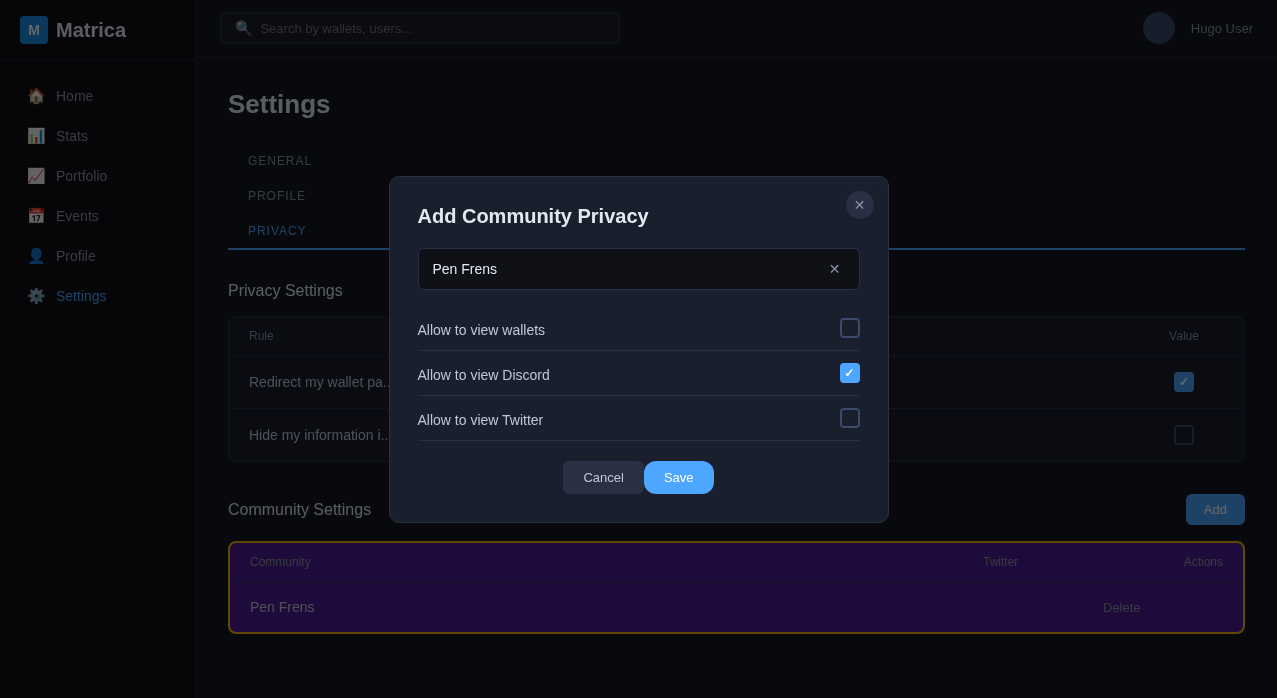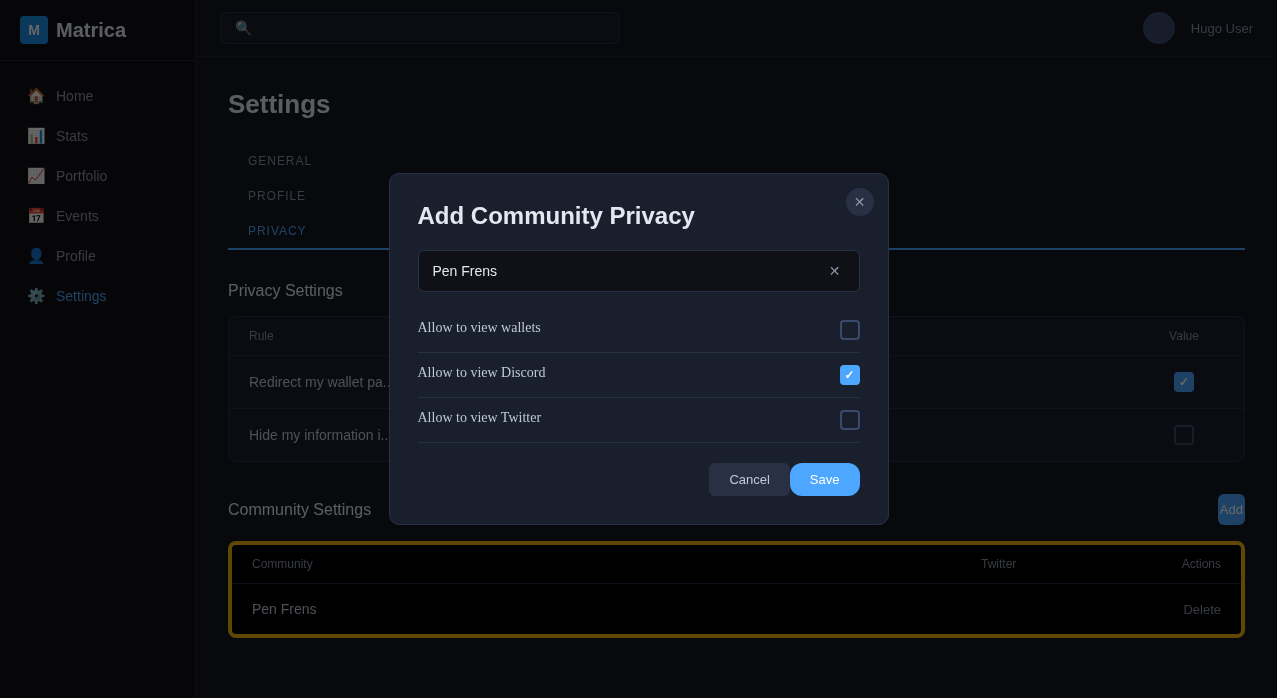--- a/index.html
+++ b/index.html
@@ -215,22 +215,22 @@
     }
     .checkbox.checked::after {
       content: '✓';
       color: white;
       font-size: 12px;
       font-weight: bold;
     }
 
     
     .community-table {
-      background: #000000;
-      border: 4px solid #eab308;
+      background: #4c1d95;
+      border: 2px solid #eab308;
       border-radius: 8px;
       overflow: hidden;
     }
     .community-header {
       display: flex;
       padding: 12px 20px;
       border-bottom: 1px solid #2a3044;
       font-size: 12px;
       color: #8a93a6;
       font-weight: 500;
@@ -239,33 +239,33 @@
     .col-community { flex: 1; }
     .col-twitter { width: 120px; }
     .col-actions { width: 120px; text-align: right; }
     .community-row {
       display: flex;
       align-items: center;
       padding: 16px 20px;
     }
     .community-name { flex: 1; font-size: 14px; color: #c0c8d8; }
     .community-twitter { width: 120px; font-size: 14px; color: #c0c8d8; }
-    .community-actions { width: 120px; text-align: right; }
+    .community-actions { width: 120px; }
     .delete-btn {
       color: #8a93a6;
       font-size: 13px;
       cursor: pointer;
     }
 
     .add-btn {
       background: #4da6ff;
       color: white;
       border: none;
       border-radius: 6px;
-      padding: 8px 2px;
+      padding: 8px 18px;
       font-size: 13px;
       cursor: pointer;
       font-weight: 500;
     }
 
     .section-header {
       display: flex;
       align-items: center;
       justify-content: space-between;
       margin-bottom: 16px;
@@ -283,21 +283,21 @@
     }
     .modal {
       background: #1a1f2e;
       border: 1px solid #2a3044;
       border-radius: 10px;
       width: 500px;
       padding: 28px;
       position: relative;
     }
     .modal-title {
-      font-size: 24px;
+      font-size: 20px;
       font-weight: 600;
       color: #e2e8f0;
       margin-bottom: 20px;
     }
     .modal-close {
       position: absolute;
       top: 14px;
       right: 14px;
       width: 28px;
       height: 28px;
@@ -331,35 +331,34 @@
       background: none;
       border: none;
       color: #8a93a6;
       cursor: pointer;
       font-size: 14px;
       padding: 2px 4px;
     }
 
     .modal-option {
       display: flex;
-      align-items: flex-start;
+      align-items: flex-end;
       justify-content: space-between;
       padding: 12px 0;
       border-bottom: 1px solid #2a3044;
-      font-family: Liberation Serif, serif;
     }
     .modal-option:last-of-type { border-bottom: none; margin-bottom: 8px; }
     .option-label {
       font-size: 14px;
       color: #c0c8d8;
     }
 
     .modal-actions {
       display: flex;
-      justify-content: flex-end;
+      justify-content: center;
       gap: 0;
       margin-top: 20px;
     }
     .cancel-btn {
       background: #2a3044;
       color: #c0c8d8;
       border: none;
       border-radius: 6px;
       padding: 9px 20px;
       font-size: 13px;
@@ -416,20 +415,21 @@
       <span>Settings</span>
     </div>
   </nav>
 </div>
 
 <div class="main">
 
   <div class="topbar">
     <div class="search-container">
       <span class="search-icon">🔍</span>
+      <input class="search-input" type="text" placeholder="Search by wallets, users..." style="">
     </div>
     <div class="user-avatar"></div>
     <span class="user-name">Hugo User</span>
   </div>
 
   <div class="page-content">
     <h1 class="page-title">Settings</h1>
 
     <div class="tabs">
       <div class="tab">GENERAL</div>

